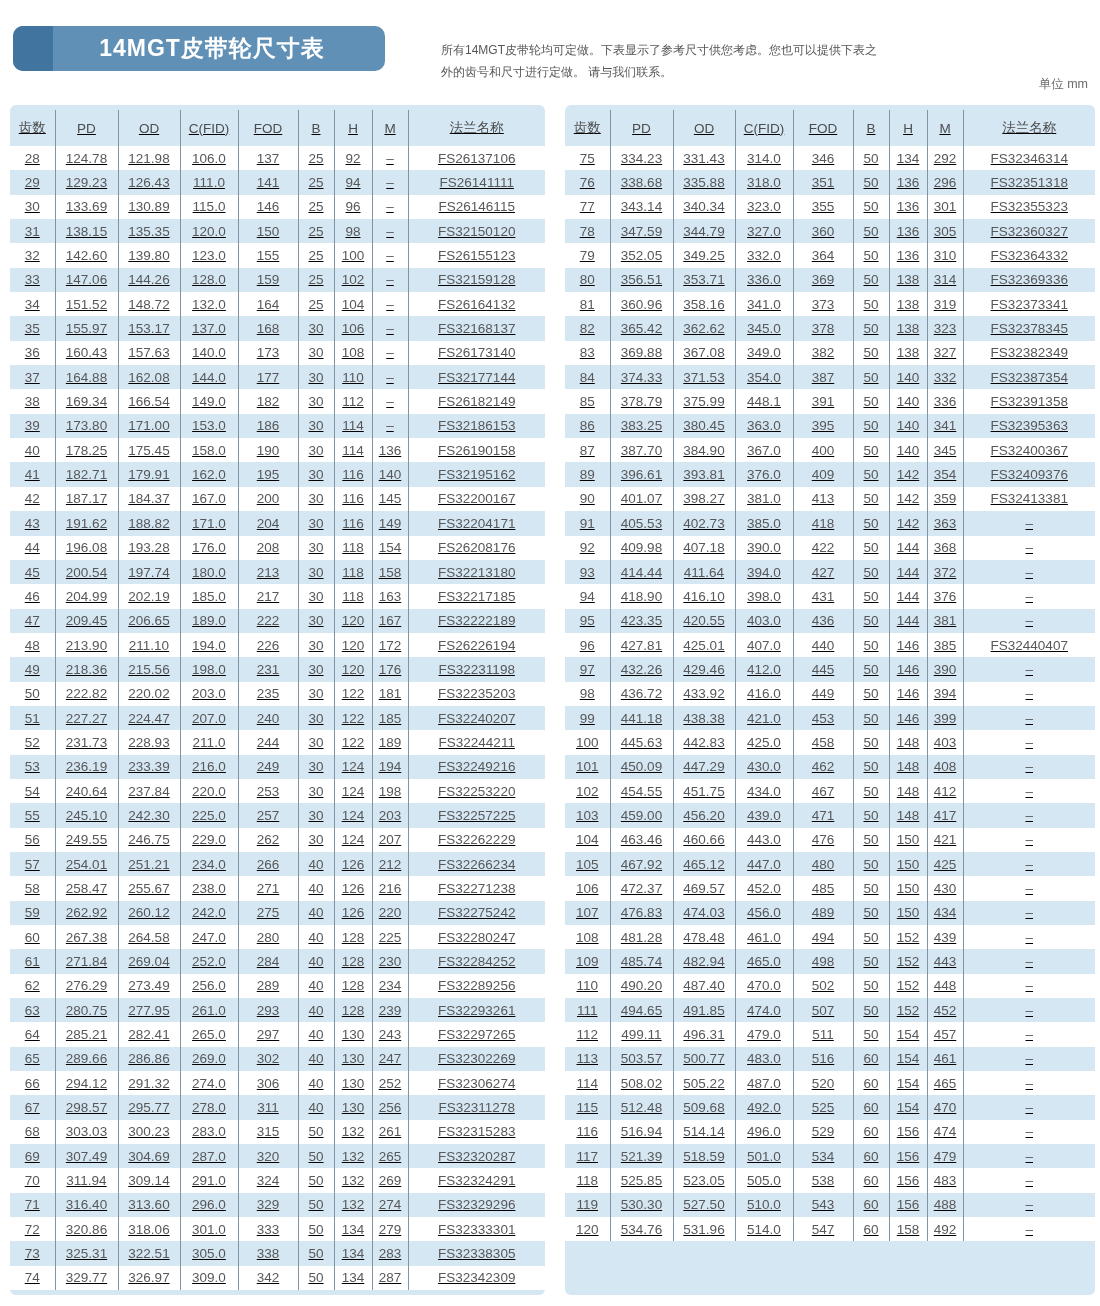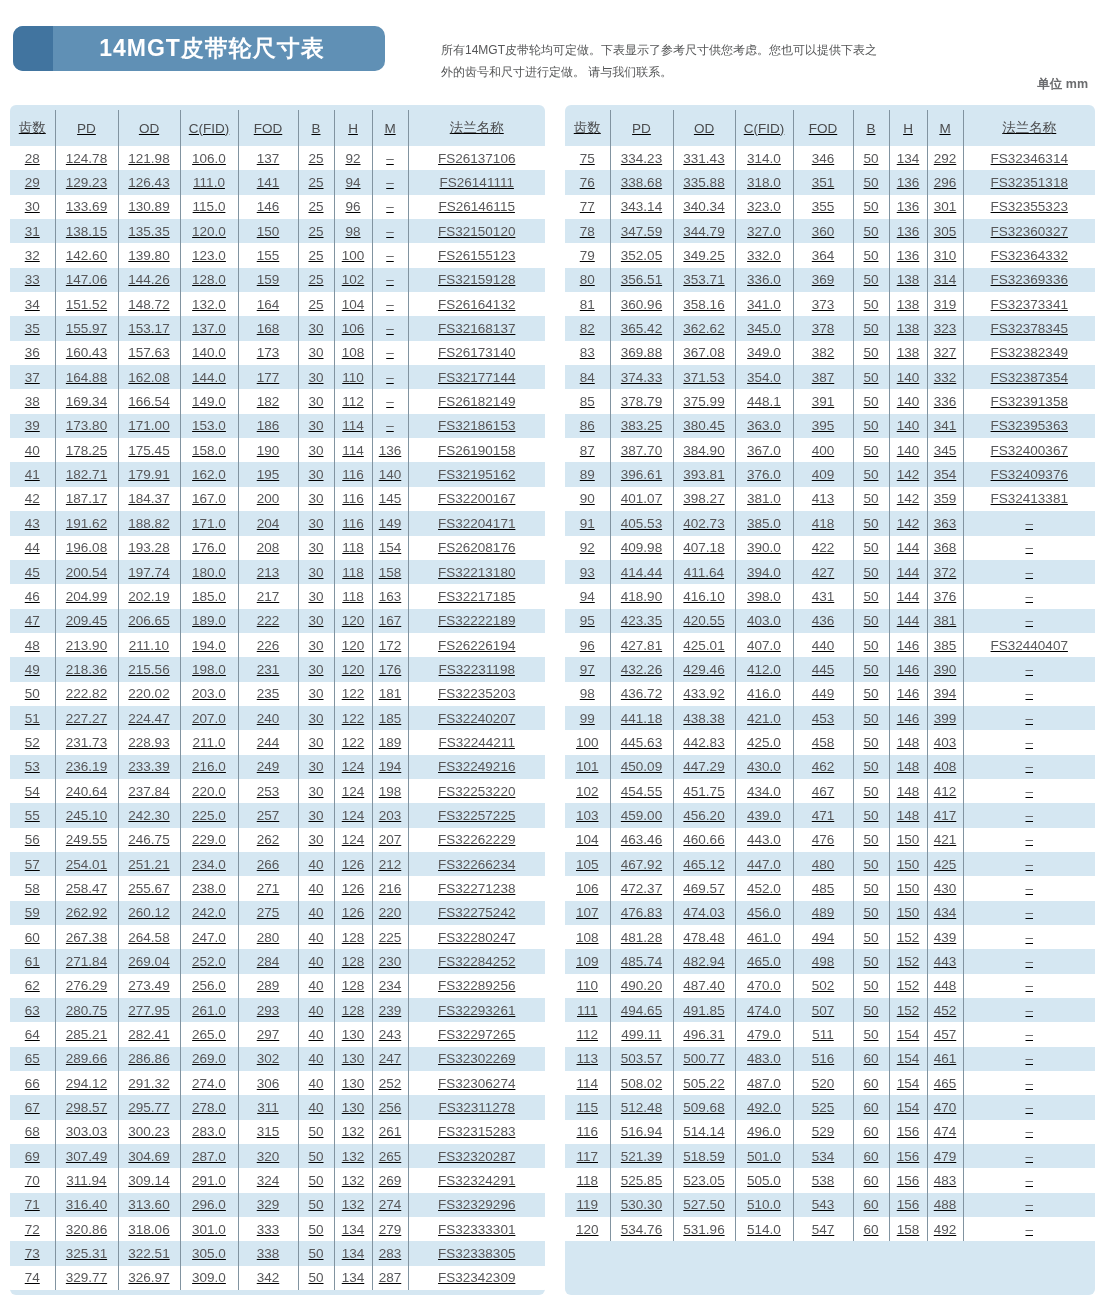--- a/index.html
+++ b/index.html
@@ -28,21 +28,21 @@
     position:relative;color:#ffffff;font-size:23px;font-weight:bold;
     letter-spacing:1px;padding-left:26px;
   }
 
   .intro{
     position:absolute;left:431px;top:40px;width:600px;
     font-size:12px;line-height:1.8;color:#555657;margin-left:10px;
   }
   .unit-label{
     position:absolute;right:12px;top:76px;
-    font-size:12.5px;color:#6b6c6e;font-weight:bold;
+    font-size:12.5px;color:#6b6c6e;
   }
 
   .panel{
     position:absolute;top:105px;height:1190px;
     background:var(--panel-bg);border-radius:6px;overflow:hidden;
     padding-top:5px;
   }
   .panel.left{left:10px;width:535px;}
   .panel.right{left:565px;width:530px;}
 

